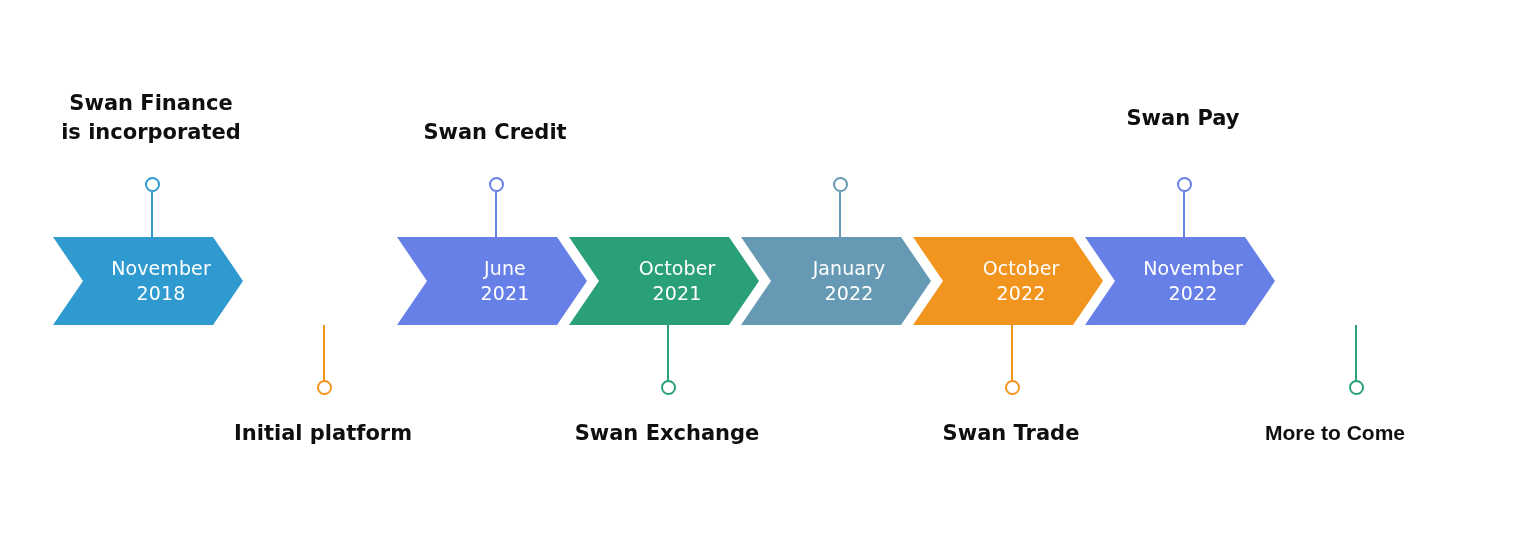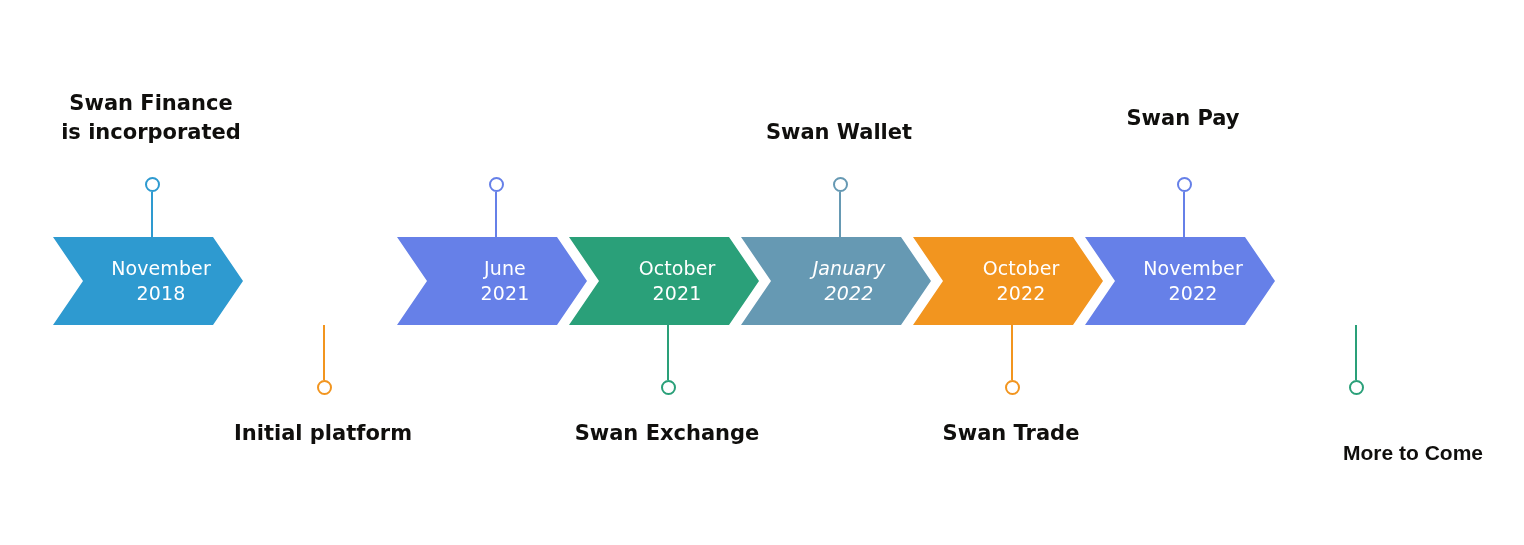--- a/index.html
+++ b/index.html
@@ -124,21 +124,21 @@
       </div>
       <div class="chev-wrap" style="left: 569px; width: 190px;">
         <svg class="chev-shape" viewBox="0 0 190 88" preserveAspectRatio="none">
           <polygon points="0,0 160,0 190,44 160,88 0,88 30,44" fill="#2aa079"></polygon>
         </svg>
         <div class="chev-label">
           <span>October</span>
           <span class="l2">2021</span>
         </div>
       </div>
-      <div class="chev-wrap" style="left: 741px; width: 190px; font-style: italic;">
+      <div class="chev-wrap" style="left: 741px; width: 190px;">
         <svg class="chev-shape" viewBox="0 0 190 88" preserveAspectRatio="none">
           <polygon points="0,0 160,0 190,44 160,88 0,88 30,44" fill="#6699b3"></polygon>
         </svg>
         <div class="chev-label">
           <span>January</span>
           <span class="l2">2022</span>
         </div>
       </div>
       <div class="chev-wrap" style="left: 913px; width: 190px;">
         <svg class="chev-shape" viewBox="0 0 190 88" preserveAspectRatio="none">
@@ -189,19 +189,19 @@
         <div class="conn-ring" style="border-color: rgb(102, 128, 232); top: -15px;"></div>
       </div>
       <div class="conn" style="left: 1355px; top: 325px; height: 54.5px;">
         <div class="conn-stem" style="background: rgb(42, 160, 121); height: 54.5px;"></div>
         <div class="conn-ring" style="border-color: rgb(42, 160, 121); top: 54.5px;"></div>
       </div>
     </div>
   <div class="chev-layer" id="cap-layer">
       <div class="caption two-line" style="left: 151px; top: 89px;"><span>Swan Finance</span><span class="cl2">is incorporated</span></div>
       <div class="caption" style="left: 323px; top: 419px;"><span>Initial platform</span></div>
+      <div class="caption" style="left: 495px; top: 118px;"><span>Swan Credit</span></div>
       <div class="caption" style="left: 667px; top: 419px;"><span>Swan Exchange</span></div>
-      <div class="caption" style="left: 839px; top: 118px;"><span>Swan Wallet</span></div>
       <div class="caption" style="left: 1011px; top: 419px;"><span>Swan Trade</span></div>
       <div class="caption" style="left: 1183px; top: 104px;"><span>Swan Pay</span></div>
-      <div class="caption alt-font" style="left: 1413px; top: 419px; margin-top: 20px;"><span>More to Come</span></div>
+      <div class="caption alt-font" style="left: 1335px; top: 419px;"><span>More to Come</span></div>
     </div>
 </div>
 
 </body></html>

